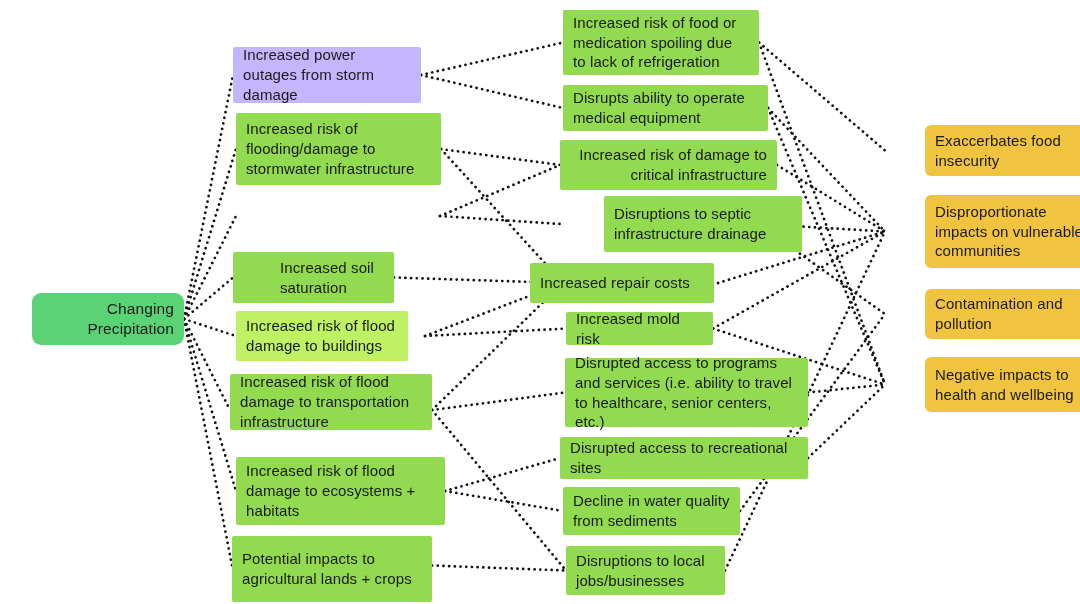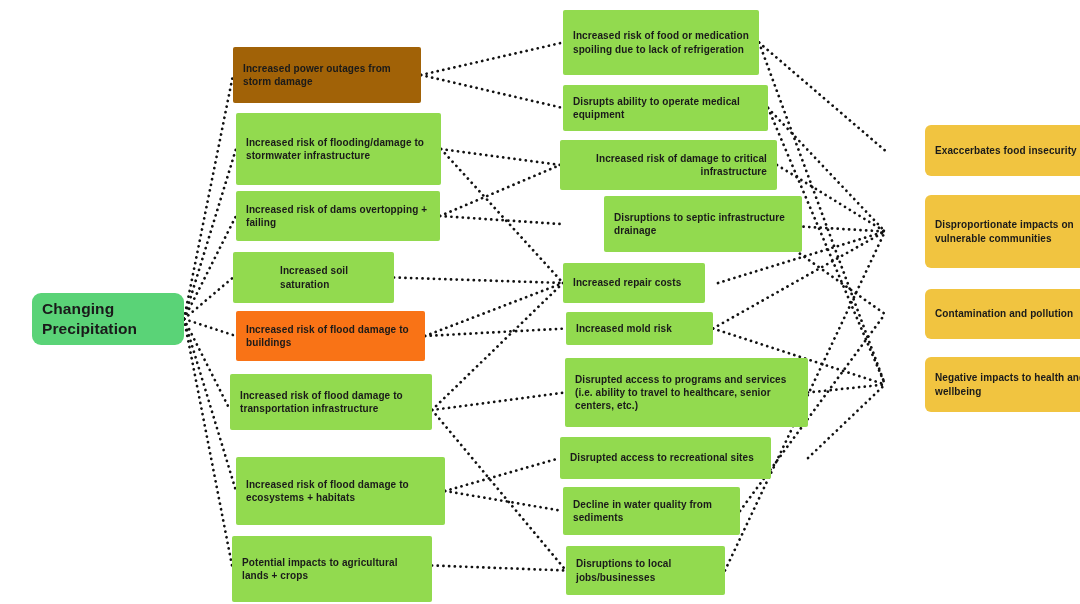--- a/index.html
+++ b/index.html
@@ -9,28 +9,27 @@
     background:#ffffff;
     font-family:"Liberation Sans", sans-serif;
     overflow:hidden;
   }
   #edges{position:absolute;left:0;top:0;width:1080px;height:604px;}
   .node{
     position:absolute;
     display:flex;align-items:center;
     box-sizing:border-box;
     padding:6px 10px;
-    font-size:10px;line-height:1.32;
+    font-size:15px;line-height:1.32;
     color:#1a1a1a;
     letter-spacing:0.1px;
-    font-weight:bold;
   }
   .node.root{
-    justify-content:center;text-align:left;
-    font-weight:bold;font-size:15.5px;
+    justify-content:center;text-align:right;
+    font-weight:normal;font-size:15.5px;
     border-radius:9px;
   }
   .node.impact, .node.secondary{border-radius:2px;}
   .node.outcome{border-radius:6px;margin-left:40px;}
 </style>
 </head>
 <body>
 
 <div id="canvas">
   <svg id="edges" xmlns="http://www.w3.org/2000/svg">
@@ -69,33 +68,30 @@
       <line x1="713" y1="328.5" x2="885" y2="384.5" stroke="#111111" stroke-width="2.7" stroke-linecap="round" stroke-dasharray="0.1 5.6"></line>
       <line x1="808" y1="392.5" x2="885" y2="384.5" stroke="#111111" stroke-width="2.7" stroke-linecap="round" stroke-dasharray="0.1 5.6"></line>
       <line x1="808" y1="458" x2="885" y2="384.5" stroke="#111111" stroke-width="2.7" stroke-linecap="round" stroke-dasharray="0.1 5.6"></line>
       <line x1="740" y1="511" x2="885" y2="314" stroke="#111111" stroke-width="2.7" stroke-linecap="round" stroke-dasharray="0.1 5.6"></line>
       <line x1="725" y1="570.5" x2="885" y2="231.5" stroke="#111111" stroke-width="2.7" stroke-linecap="round" stroke-dasharray="0.1 5.6"></line>
     </svg>
 
 <div class="node root" style="left: 32px; top: 293px; width: 152px; height: 52px; background: rgb(90, 211, 119);">
       <span>Changing Precipitation</span>
     </div>
-    <div class="node impact" style="left: 233px; top: 47px; width: 188px; height: 56px; background: #a16207;">
+    <div class="node impact" style="left: 233px; top: 47px; width: 188px; height: 56px; background: #c4b5fd;">
       <span>Increased power outages from storm damage</span>
     </div>
     <div class="node impact" style="left: 236px; top: 113px; width: 205px; height: 72px; background: rgb(146, 218, 79); justify-content: flex-end;">
       <span>Increased risk of flooding/damage to stormwater infrastructure</span>
     </div>
-    <div class="node impact" style="left: 236px; top: 191px; width: 204px; height: 50px; background: rgb(146, 218, 79);">
-      <span>Increased risk of dams overtopping + failing</span>
-    </div>
     <div class="node impact" style="left: 233px; top: 252px; width: 161px; height: 51px; background: rgb(146, 218, 79); padding-left: 47px;">
       <span>Increased soil saturation</span>
     </div>
-    <div class="node impact" style="left: 236px; top: 311px; width: 189px; height: 50px; background: #f97316;">
+    <div class="node impact" style="left: 236px; top: 311px; width: 172px; height: 50px; background: #bef264;">
       <span>Increased risk of flood damage to buildings</span>
     </div>
     <div class="node impact" style="left: 230px; top: 374px; width: 202px; height: 56px; background: rgb(146, 218, 79);">
       <span>Increased risk of flood damage to transportation infrastructure</span>
     </div>
     <div class="node impact" style="left: 236px; top: 457px; width: 209px; height: 68px; background: rgb(146, 218, 79);">
       <span>Increased risk of flood damage to ecosystems + habitats</span>
     </div>
     <div class="node impact" style="left: 232px; top: 536px; width: 200px; height: 66px; background: rgb(146, 218, 79);">
       <span>Potential impacts to agricultural lands + crops</span>
@@ -105,30 +101,30 @@
     </div>
     <div class="node secondary" style="left: 563px; top: 85px; width: 205px; height: 46px; background: rgb(146, 218, 79);">
       <span>Disrupts ability to operate medical equipment</span>
     </div>
     <div class="node secondary" style="left: 560px; top: 140px; width: 217px; height: 50px; background: rgb(146, 218, 79); text-align: right;">
       <span>Increased risk of damage to critical infrastructure</span>
     </div>
     <div class="node secondary" style="left: 560px; top: 196px; width: 198px; height: 56px; background: rgb(146, 218, 79); margin-left: 44px;">
       <span>Disruptions to septic infrastructure drainage</span>
     </div>
-    <div class="node secondary" style="left: 563px; top: 263px; width: 142px; height: 40px; background: rgb(146, 218, 79);">
+    <div class="node secondary" style="left: 530px; top: 263px; width: 184px; height: 40px; background: rgb(146, 218, 79);">
       <span>Increased repair costs</span>
     </div>
     <div class="node secondary" style="left: 566px; top: 312px; width: 147px; height: 33px; background: rgb(146, 218, 79);">
       <span>Increased mold risk</span>
     </div>
     <div class="node secondary" style="left: 565px; top: 358px; width: 243px; height: 69px; background: rgb(146, 218, 79);">
       <span>Disrupted access to programs and services (i.e. ability to travel to healthcare, senior centers, etc.)</span>
     </div>
-    <div class="node secondary" style="left: 560px; top: 437px; width: 211px; height: 42px; background: rgb(146, 218, 79);">
+    <div class="node secondary" style="left: 560px; top: 437px; width: 248px; height: 42px; background: rgb(146, 218, 79);">
       <span>Disrupted access to recreational sites</span>
     </div>
     <div class="node secondary" style="left: 563px; top: 487px; width: 177px; height: 48px; background: rgb(146, 218, 79);">
       <span>Decline in water quality from sediments</span>
     </div>
     <div class="node secondary" style="left: 566px; top: 546px; width: 159px; height: 49px; background: rgb(146, 218, 79);">
       <span>Disruptions to local jobs/businesses</span>
     </div>
     <div class="node outcome" style="left: 885px; top: 125px; width: 175px; height: 51px; background: rgb(241, 196, 64);">
       <span>Exaccerbates food insecurity</span>

